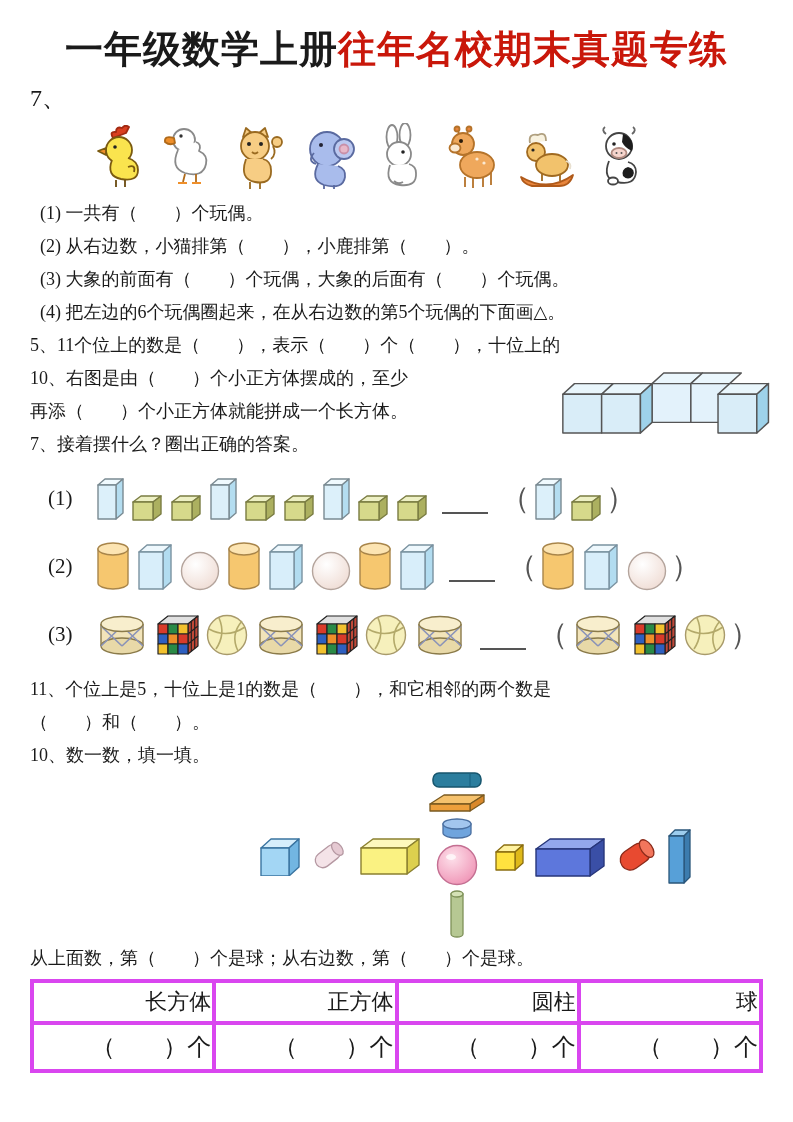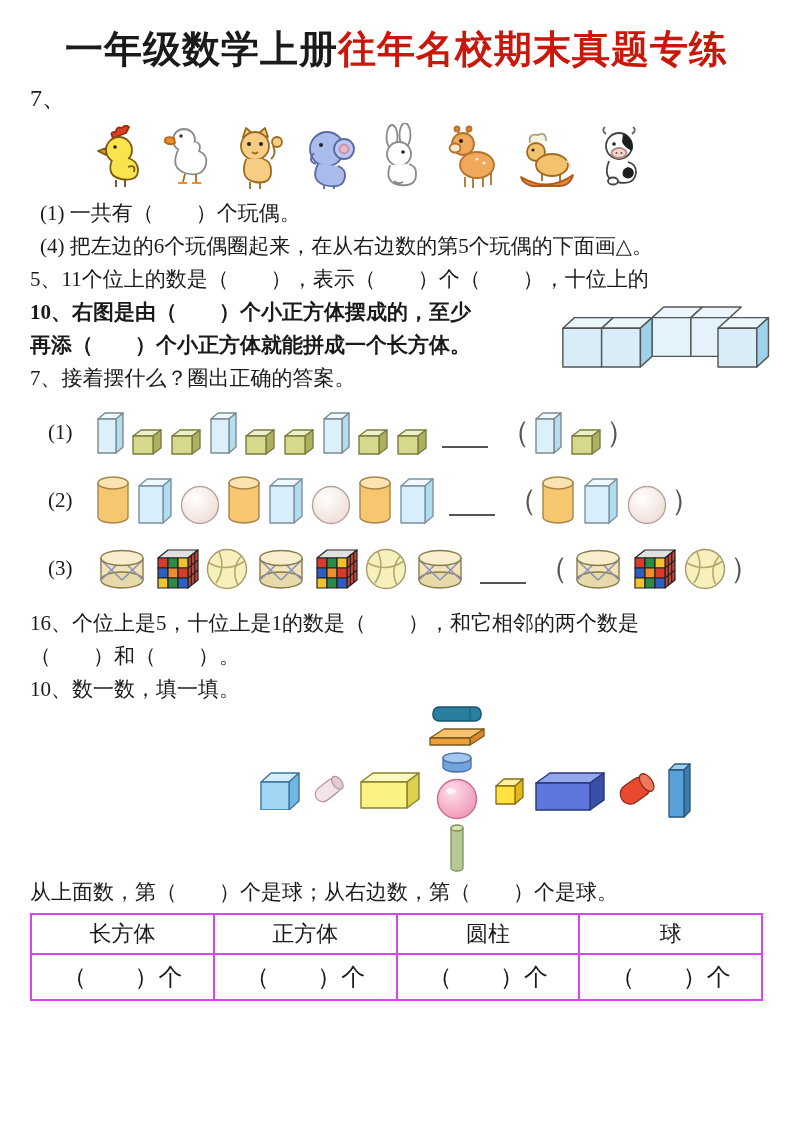--- a/index.html
+++ b/index.html
@@ -3,46 +3,46 @@
 <meta charset="utf-8">
 <style>
   html,body{margin:0;padding:0;background:#e8e8e8;}
   .page{
     position:relative;width:793px;height:1122px;margin:0 auto;background:#fff;
     font-family:"Liberation Serif","DejaVu Serif",serif;color:#1a1a1a;
     padding:20px 30px 0 30px;box-sizing:border-box;overflow:hidden;
   }
   .title{font-size:38px;font-weight:bold;text-align:center;margin:4px 0 8px 0;letter-spacing:1px;white-space:nowrap;}
   .qnum{font-size:24px;line-height:30px;}
-  .qline{font-size:21px;line-height:33px;white-space:nowrap;}
+  .qline{font-size:18px;line-height:33px;white-space:nowrap;}
   .indent{padding-left:10px;}
   
   .animals{display:flex;align-items:flex-end;gap:15px;margin:2px 0 6px 62px;height:76px;}
   .animals .shape{display:block;}
   
-  .q10{position:relative;font-weight:bold;}
+  .q10{position:relative;}
   .q10fig{position:absolute;left:528px;top:2px;}
   
   .prow{display:flex;align-items:center;margin:8px 0 10px 0;height:58px;}
   .plabel{font-size:21px;width:48px;padding-left:18px;flex:none;}
   .pseq{display:inline-flex;align-items:flex-end;gap:7px;}
   .pseq .shape,.pchoice .shape{display:block;}
   .blank{display:inline-block;width:46px;border-bottom:2.5px solid #555;height:30px;margin:0 12px 0 14px;flex:none;}
   .paren{font-size:30px;color:#555;font-family:"Liberation Sans","DejaVu Sans",sans-serif;}
   .pchoice{display:inline-flex;align-items:flex-end;gap:8px;margin:0 4px;}
   
   .fig13{display:grid;grid-template-columns:auto auto auto;align-items:center;width:-moz-fit-content;width:fit-content;margin:0 0 2px 228px;}
   .fig13 .vcol{display:flex;flex-direction:column;align-items:center;gap:4px;}
   .fig13 .hrow{display:flex;align-items:center;gap:9px;}
   .fig13 .hrow.left{justify-content:flex-end;margin-right:8px;}
   .fig13 .hrow.right{margin-left:8px;}
   .fig13 .shape{display:block;line-height:0;}
   
   table.count{width:733px;border-collapse:collapse;margin-top:4px;}
-  table.count th,table.count td{border:2px solid #d946ef;text-align:center;font-weight:normal;}
+  table.count th,table.count td{border:4px solid #d946ef;text-align:right;font-weight:normal;}
   table.count th{font-size:22px;height:36px;}
   table.count td{font-size:24px;height:42px;}
   .shape svg{display:block;}
 </style>
 </head>
 <body>
 
 <div class="page">
 
   <div class="title"><span>一年级数学上册</span><span style="color: rgb(201, 23, 10);">往年名校期末真题专练</span></div>
@@ -157,20 +157,22 @@
             <circle cx="28.5" cy="30" r="1" fill="#555" stroke="none"></circle>
             <path d="M16 38 q-7 18 8 21 q18 4 19-10 q0-8-8-10" fill="#ffffff"></path>
             <path d="M35 44 q8 2 5 9 q-5 5-10 0 q-2-7 5-9 z" fill="#1d1d1d" stroke="none"></path>
             <ellipse cx="20" cy="58" rx="5" ry="3.5" fill="#ffffff"></ellipse>
           </g>
         </svg>
       </span>
     </div>
 
   <div class="qline indent">(1) 一共有（　　）个玩偶。</div>
+  <div class="qline indent">(2) 从右边数，小猫排第（　　），小鹿排第（　　）。</div>
+  <div class="qline indent">(3) 大象的前面有（　　）个玩偶，大象的后面有（　　）个玩偶。</div>
   <div class="qline indent">(4) 把左边的6个玩偶圈起来，在从右边数的第5个玩偶的下面画△。</div>
 
   <div class="qline">5、11个位上的数是（　　），表示（　　）个（　　），十位上的</div>
 
   <div class="q10">
     <div class="qline">10、右图是由（　　）个小正方体摆成的，至少</div>
     <div class="qline">再添（　　）个小正方体就能拼成一个长方体。</div>
     <div class="q10fig">
       <svg width="225" height="78" viewBox="0 0 232 78">
         <g stroke="#555" stroke-width="1.5" stroke-linejoin="round">
@@ -561,21 +563,21 @@
               <path d="M3 15 Q21 25 39 13"></path>
               <path d="M10 35 Q20 20 13 4"></path>
               <path d="M32 37 Q24 21 36 7"></path>
             </g>
           </svg>
         </span>
       </span>
     <span class="paren">）</span>
   </div>
 
-  <div class="qline">16、个位上是5，十位上是1的数是（　　），和它相邻的两个数是</div>
+  <div class="qline">11、个位上是5，十位上是1的数是（　　），和它相邻的两个数是</div>
   <div class="qline">（　　）和（　　）。</div>
 
   <div class="qline">10、数一数，填一填。</div>
 
   <div class="fig13">
     <div class="hrow left">
         <span class="shape">
           <svg width="42" height="40" viewBox="0 0 42 40">
             <g stroke="#3a74a0" stroke-width="1.4" stroke-linejoin="round">
               <polygon points="3,12 31,12 41,3 13,3" fill="#d6eefb"></polygon>

